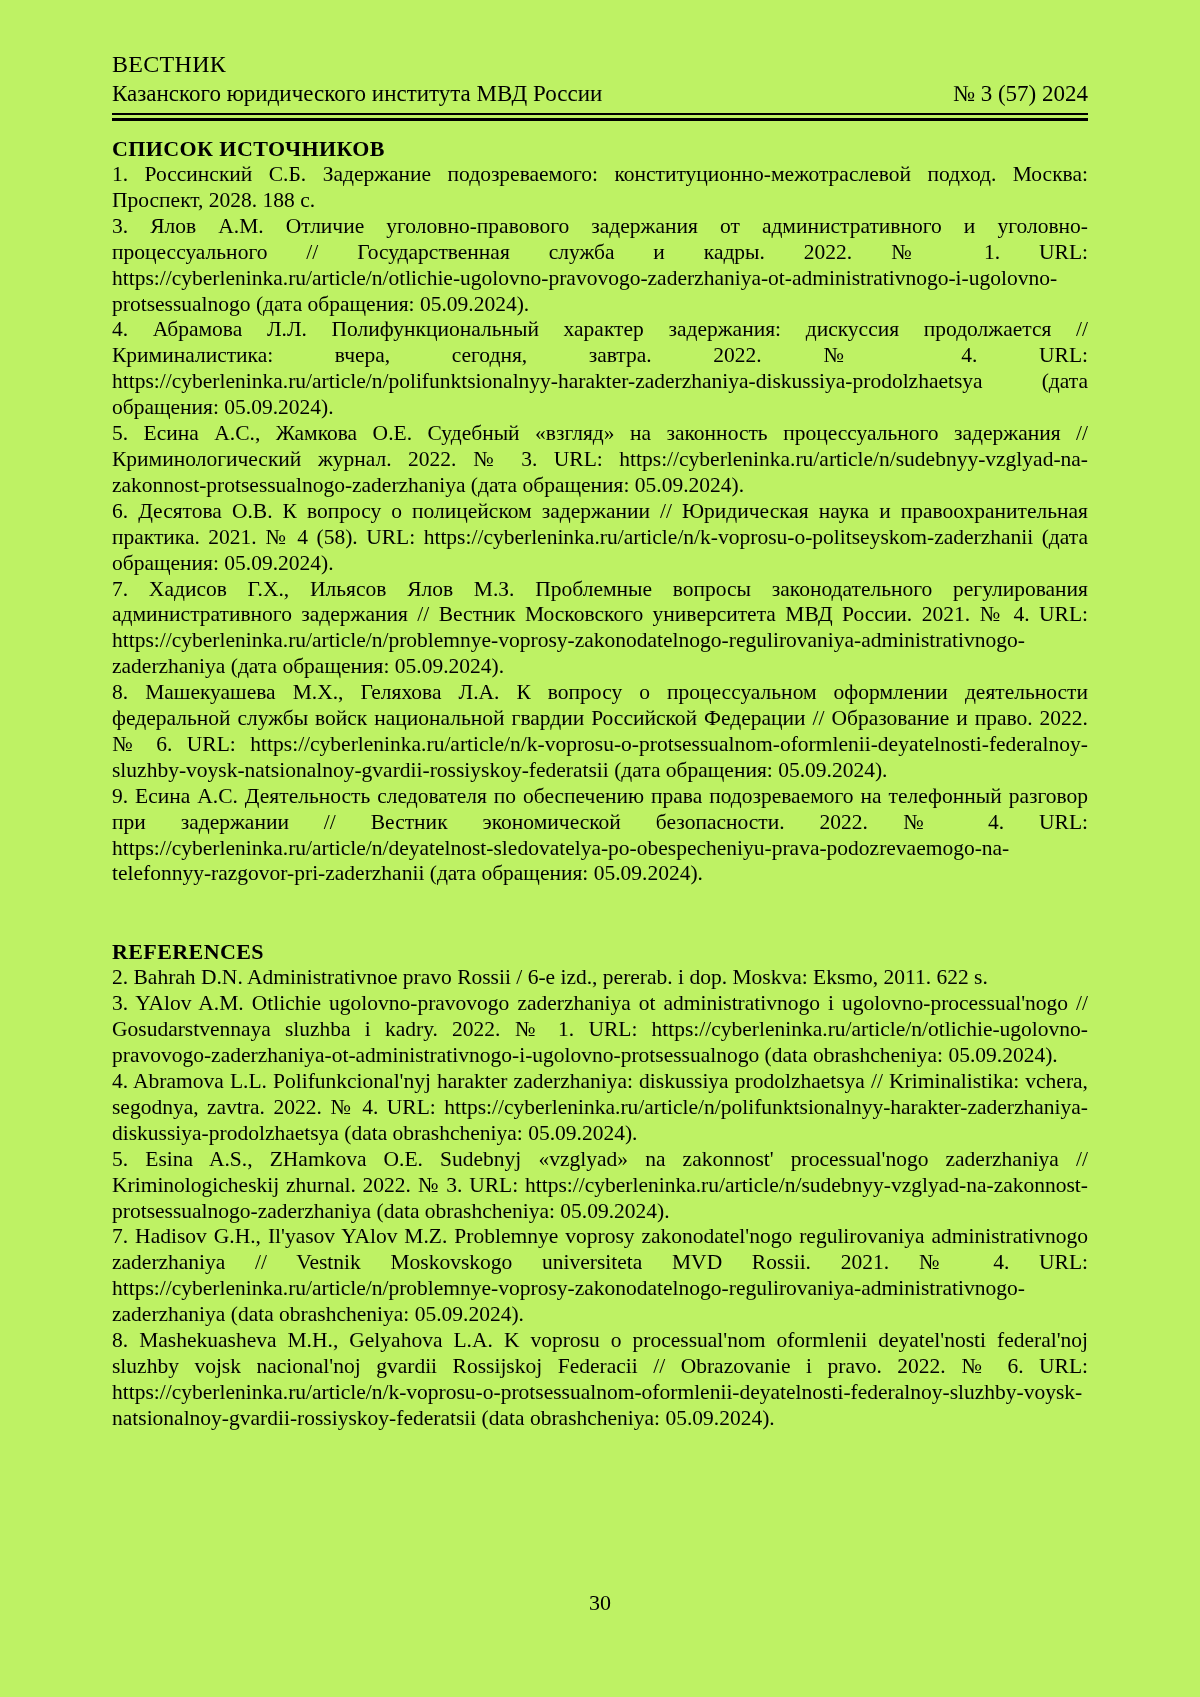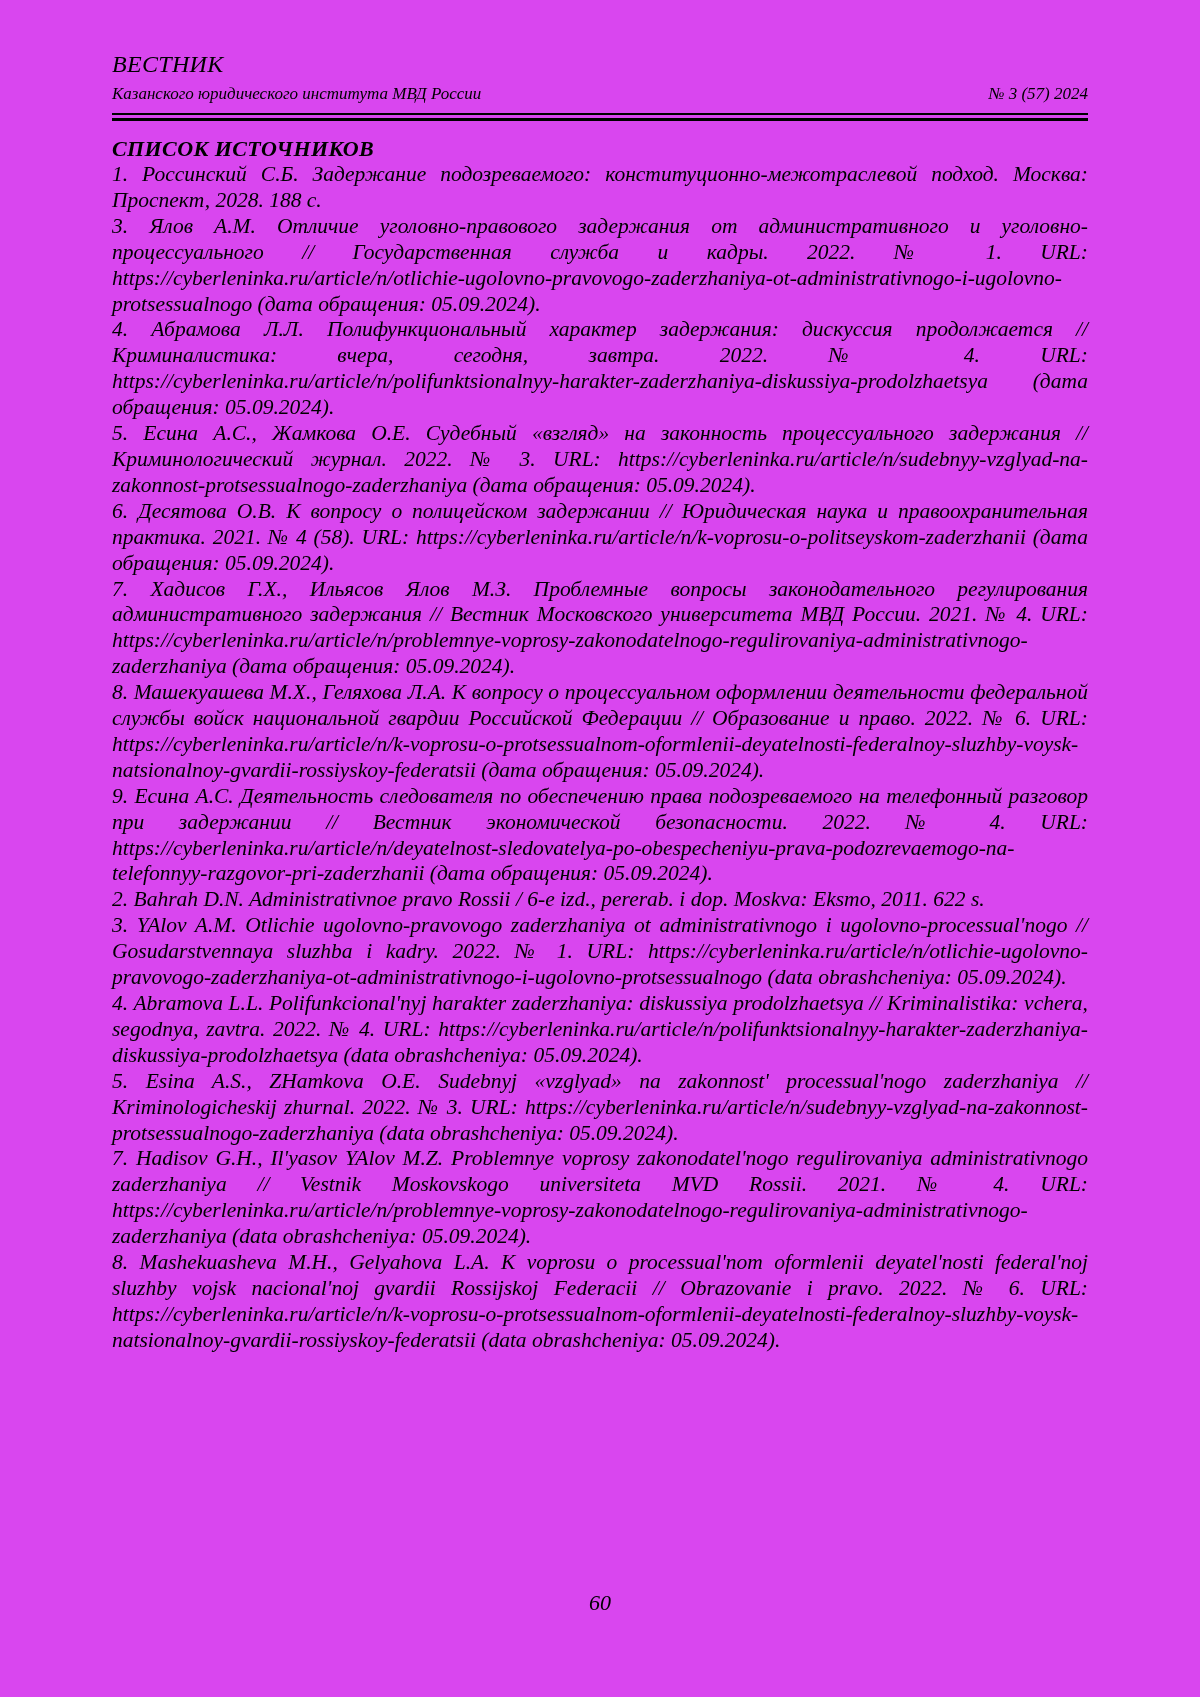--- a/index.html
+++ b/index.html
@@ -4,38 +4,37 @@
 <style>
   html, body {
     margin: 0;
     padding: 0;
     background: #ffffff;
   }
   .page {
     position: relative;
     width: 1200px;
     height: 1697px;
-    background: #d946ef;
+    background: #bef264;
     color: #000000;
     font-family: "Liberation Serif", "DejaVu Serif", serif;
     overflow: hidden;
     box-sizing: border-box;
     padding: 50px 112px 0 112px;
-    font-style: italic;
   }
   .hdr-title {
     font-size: 24px;
     line-height: 29px;
     letter-spacing: 0.3px;
   }
   .hdr-row {
     display: flex;
     justify-content: space-between;
     align-items: baseline;
-    font-size: 17px;
+    font-size: 23px;
     line-height: 29px;
   }
   .hdr-rule {
     margin-top: 5px;
     height: 3px;               
     border-top: 2px solid #000;
     border-bottom: 3px solid #000;
   }
   .section-title {
     margin: 15px 0 0 0;
@@ -83,23 +82,24 @@
     <h2 class="section-title">СПИСОК ИСТОЧНИКОВ</h2>
     <p class="ref" lang="ru">1. Россинский С.Б. Задержание подозреваемого: конституционно-межотраслевой подход. Москва: Проспект, 2028. 188 с.</p>
     <p class="ref" lang="ru">3. Ялов А.М. Отличие уголовно-правового задержания от административного и уголовно-процессуального // Государственная служба и кадры. 2022. № 1. URL: https://cyberleninka.ru/article/n/otlichie-ugolovno-pravovogo-zaderzhaniya-ot-administrativnogo-i-ugolovno-protsessualnogo (дата обращения: 05.09.2024).</p>
     <p class="ref" lang="ru">4. Абрамова Л.Л. Полифункциональный характер задержания: дискуссия продолжается // Криминалистика: вчера, сегодня, завтра. 2022. № 4. URL: https://cyberleninka.ru/article/n/polifunktsionalnyy-harakter-zaderzhaniya-diskussiya-prodolzhaetsya (дата обращения: 05.09.2024).</p>
     <p class="ref" lang="ru">5. Есина А.С., Жамкова О.Е. Судебный «взгляд» на законность процессуального задержания // Криминологический журнал. 2022. № 3. URL: https://cyberleninka.ru/article/n/sudebnyy-vzglyad-na-zakonnost-protsessualnogo-zaderzhaniya (дата обращения: 05.09.2024).</p>
     <p class="ref" lang="ru">6. Десятова О.В. К вопросу о полицейском задержании // Юридическая наука и правоохранительная практика. 2021. № 4 (58). URL: https://cyberleninka.ru/article/n/k-voprosu-o-politseyskom-zaderzhanii (дата обращения: 05.09.2024).</p>
     <p class="ref" lang="ru">7. Хадисов Г.Х., Ильясов Ялов М.З. Проблемные вопросы законодательного регулирования административного задержания // Вестник Московского университета МВД России. 2021. № 4. URL: https://cyberleninka.ru/article/n/problemnye-voprosy-zakonodatelnogo-regulirovaniya-administrativnogo-zaderzhaniya (дата обращения: 05.09.2024).</p>
     <p class="ref" lang="ru">8. Машекуашева М.Х., Геляхова Л.А. К вопросу о процессуальном оформлении деятельности федеральной службы войск национальной гвардии Российской Федерации // Образование и право. 2022. № 6. URL: https://cyberleninka.ru/article/n/k-voprosu-o-protsessualnom-oformlenii-deyatelnosti-federalnoy-sluzhby-voysk-natsionalnoy-gvardii-rossiyskoy-federatsii (дата обращения: 05.09.2024).</p>
     <p class="ref" lang="ru">9. Есина А.С. Деятельность следователя по обеспечению права подозреваемого на телефонный разговор при задержании // Вестник экономической безопасности. 2022. № 4. URL: https://cyberleninka.ru/article/n/deyatelnost-sledovatelya-po-obespecheniyu-prava-podozrevaemogo-na-telefonnyy-razgovor-pri-zaderzhanii (дата обращения: 05.09.2024).</p>
 
+    <h2 class="section-title second">REFERENCES</h2>
     <p class="ref" lang="en">2. Bahrah D.N. Administrativnoe pravo Rossii / 6-e izd., pererab. i dop. Moskva: Eksmo, 2011. 622 s.</p>
     <p class="ref" lang="en">3. YAlov A.M. Otlichie ugolovno-pravovogo zaderzhaniya ot administrativnogo i ugolovno-processual'nogo // Gosudarstvennaya sluzhba i kadry. 2022. № 1. URL: https://cyberleninka.ru/article/n/otlichie-ugolovno-pravovogo-zaderzhaniya-ot-administrativnogo-i-ugolovno-protsessualnogo (data obrashcheniya: 05.09.2024).</p>
     <p class="ref" lang="en">4. Abramova L.L. Polifunkcional'nyj harakter zaderzhaniya: diskussiya prodolzhaetsya // Kriminalistika: vchera, segodnya, zavtra. 2022. № 4. URL: https://cyberleninka.ru/article/n/polifunktsionalnyy-harakter-zaderzhaniya-diskussiya-prodolzhaetsya (data obrashcheniya: 05.09.2024).</p>
     <p class="ref" lang="en">5. Esina A.S., ZHamkova O.E. Sudebnyj «vzglyad» na zakonnost' processual'nogo zaderzhaniya // Kriminologicheskij zhurnal. 2022. № 3. URL: https://cyberleninka.ru/article/n/sudebnyy-vzglyad-na-zakonnost-protsessualnogo-zaderzhaniya (data obrashcheniya: 05.09.2024).</p>
     <p class="ref" lang="en">7. Hadisov G.H., Il'yasov YAlov M.Z. Problemnye voprosy zakonodatel'nogo regulirovaniya administrativnogo zaderzhaniya // Vestnik Moskovskogo universiteta MVD Rossii. 2021. № 4. URL: https://cyberleninka.ru/article/n/problemnye-voprosy-zakonodatelnogo-regulirovaniya-administrativnogo-zaderzhaniya (data obrashcheniya: 05.09.2024).</p>
     <p class="ref" lang="en">8. Mashekuasheva M.H., Gelyahova L.A. K voprosu o processual'nom oformlenii deyatel'nosti federal'noj sluzhby vojsk nacional'noj gvardii Rossijskoj Federacii // Obrazovanie i pravo. 2022. № 6. URL: https://cyberleninka.ru/article/n/k-voprosu-o-protsessualnom-oformlenii-deyatelnosti-federalnoy-sluzhby-voysk-natsionalnoy-gvardii-rossiyskoy-federatsii (data obrashcheniya: 05.09.2024).</p>
   </main>
 
-  <div class="page-number">60</div>
+  <div class="page-number">30</div>
 
 </div>
 
 </body></html>

